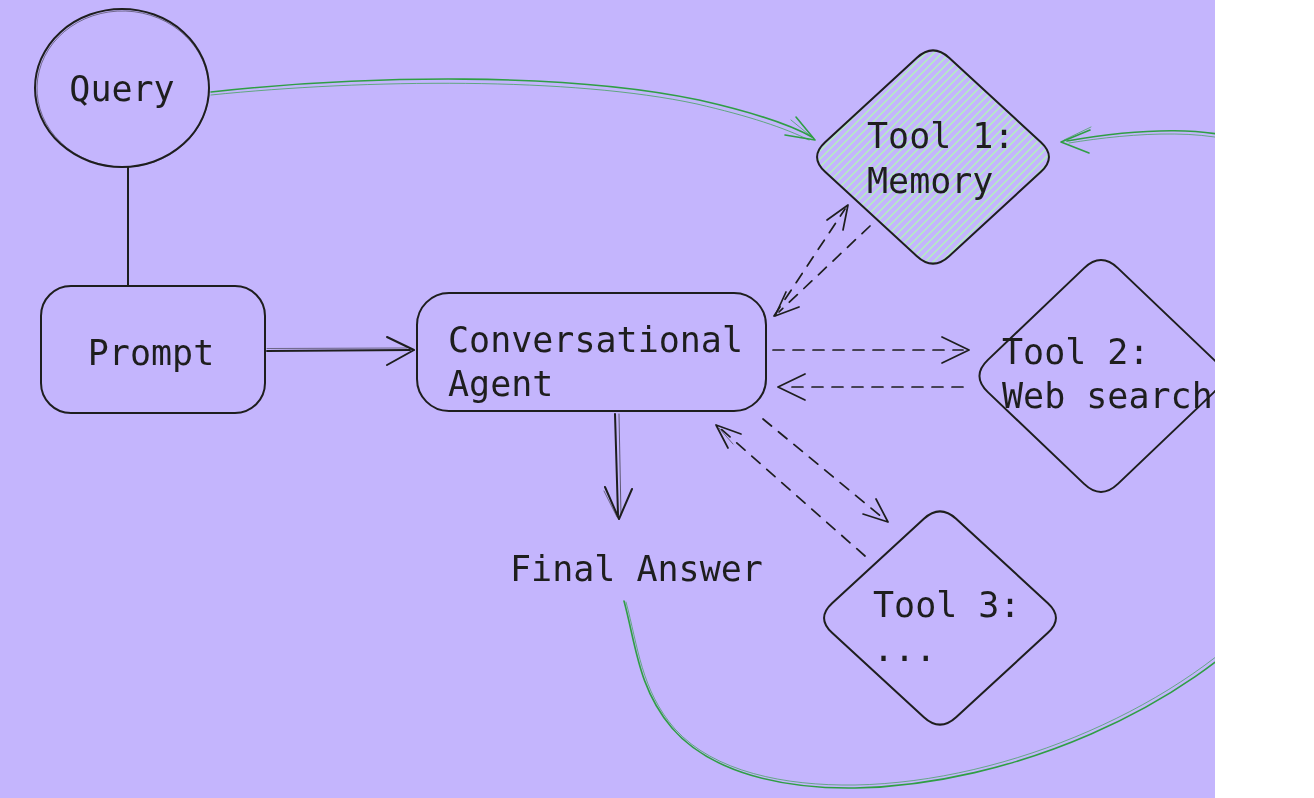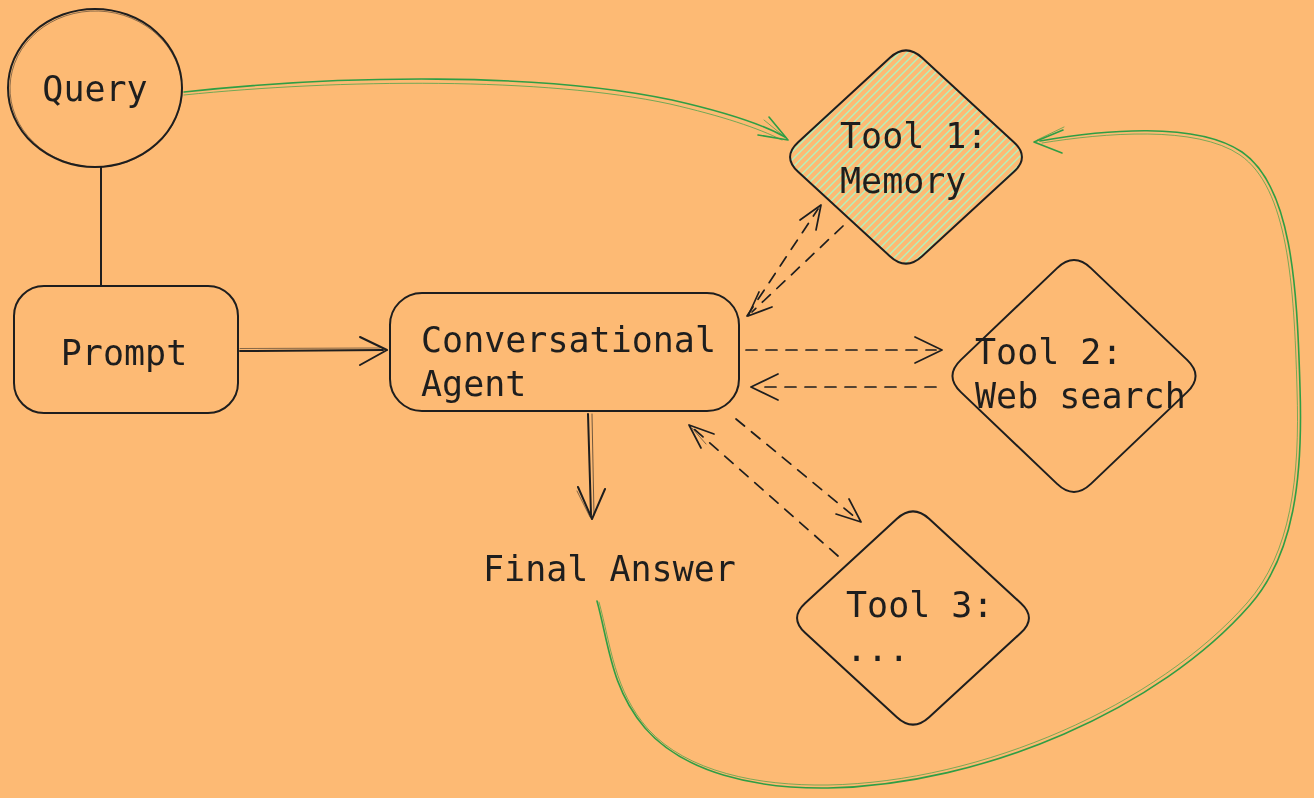--- a/index.html
+++ b/index.html
@@ -1,20 +1,21 @@
 <!DOCTYPE html>
 <html><head>
 <meta charset="utf-8">
 <style>
   html,body { margin:0; padding:0; background:#ffffff; }
   .canvas {
     position:relative;
-    width:1314px; height:798px;
-    background:#fdba74;
+    width:1188px; height:798px;
+    background:#c4b5fd;
     overflow:hidden;
+    padding-left:27px;
   }
   svg text {
     font-family:"DejaVu Sans Mono","Liberation Mono",monospace;
     font-size:35px;
   }
   .dash { stroke-dasharray:11 9; }
 </style>
 </head>
 <body>
 

